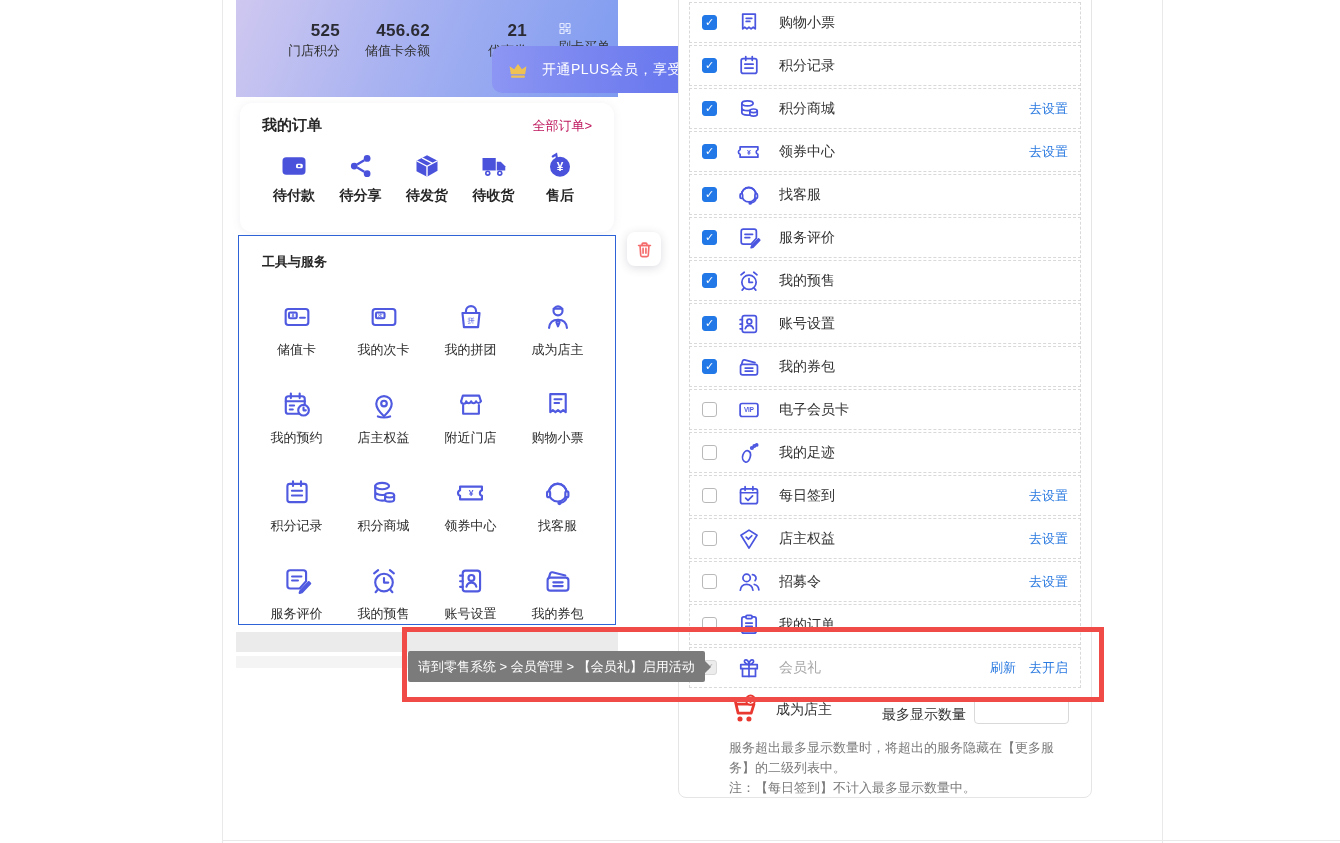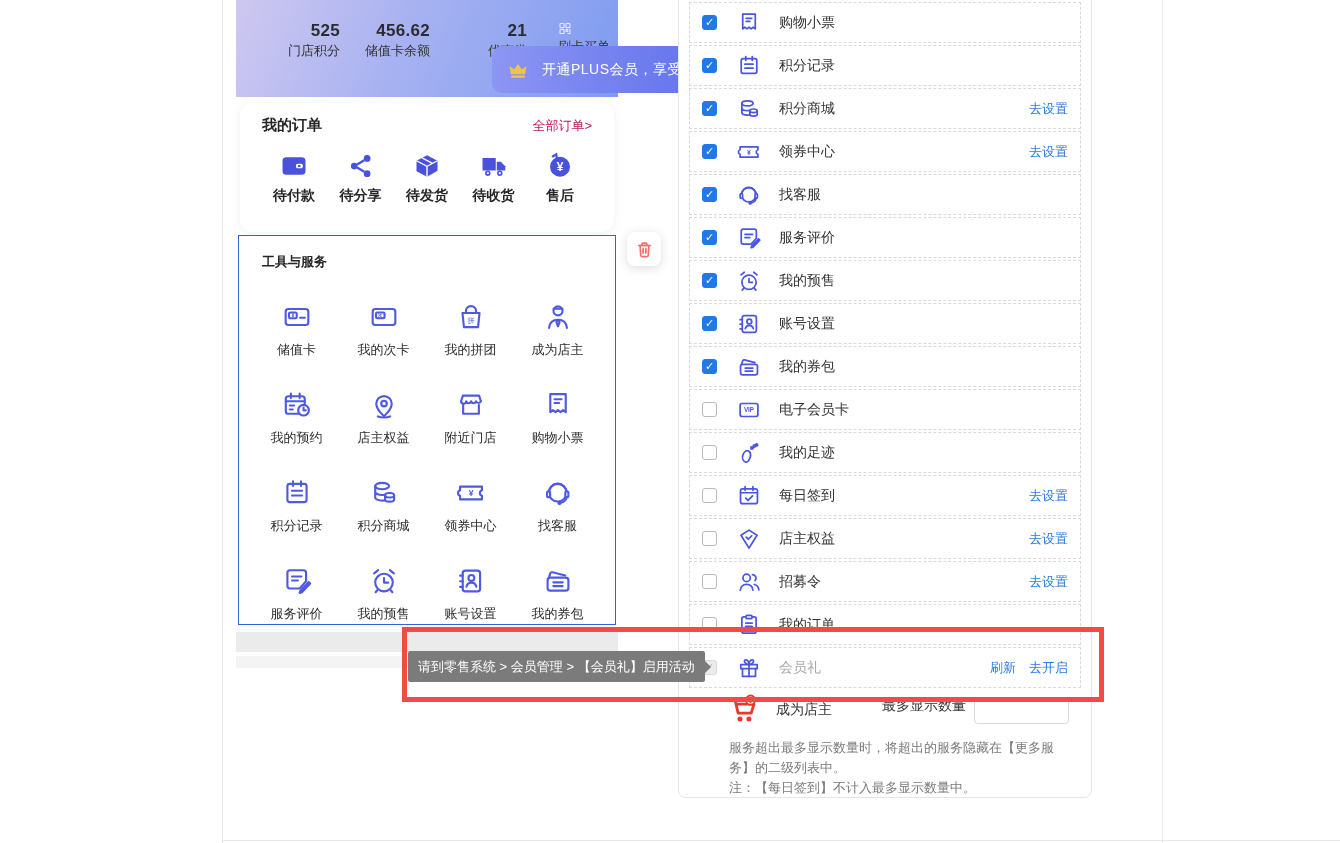--- a/index.html
+++ b/index.html
@@ -60,21 +60,21 @@
   .row-icon{width:26px;height:26px;margin-left:19px;color:#4a55e0;flex:none}
   .row-label{font-size:14px;color:#333;margin-left:17px;flex:1;white-space:nowrap}
   .row-label.dim{color:#a8a8a8}
   .row-actions{display:flex;align-items:flex-start}
   .row-action{font-size:13px;color:#2b7ae0;margin-left:13px;cursor:pointer;white-space:nowrap}
 
   .more-row{display:flex;align-items:center;height:40px;padding:0 12px}
   .cb-space{width:15px;flex:none}
   .cart{width:32px;height:32px;margin-left:12px;color:#e8382f;flex:none}
   .more-label{font-size:14px;color:#333;margin-left:16px;white-space:nowrap}
-  .max-group{margin-left:auto;display:flex;align-items:flex-start}
+  .max-group{margin-left:auto;display:flex;align-items:flex-end}
   .max-label{font-size:14px;color:#333;margin-right:8px;white-space:nowrap}
   .max-input{width:95px;height:27px;border:1px solid #d9d9d9;border-radius:4px;box-sizing:border-box;
     padding:0 6px;font-size:13px;outline:none}
   .note{padding:8px 12px 0 40px;font-size:13px;color:#7a7a7a;line-height:20px}
   .note p{margin:0}
 
   
   .red-rect{position:absolute;left:402px;top:627px;width:692px;height:65px;border:5px solid #f14b47;z-index:60}
   .tooltip{position:absolute;left:408px;top:651px;height:31px;line-height:31px;background:#7b7b7b;color:#fff;
     font-size:13px;padding:0 10px;z-index:70;white-space:nowrap;border-radius:2px}

